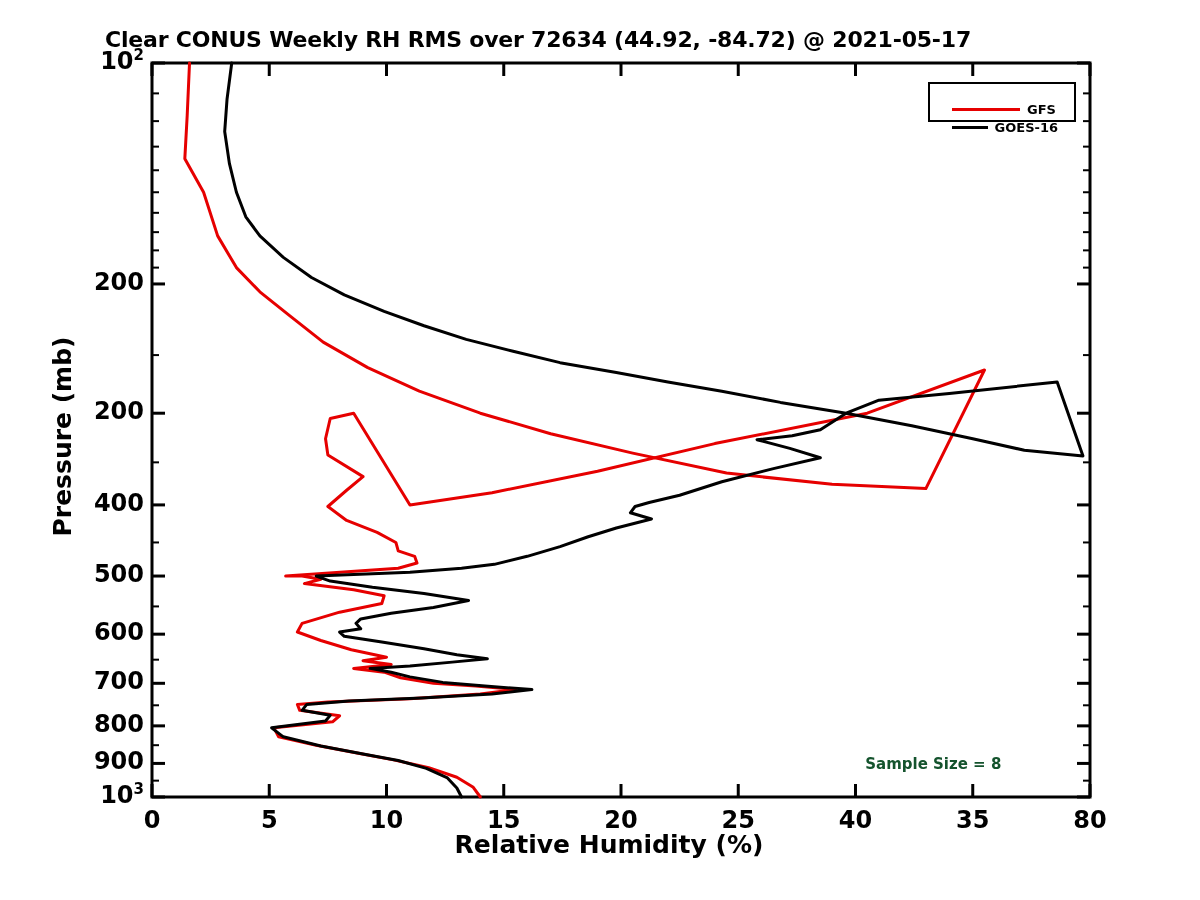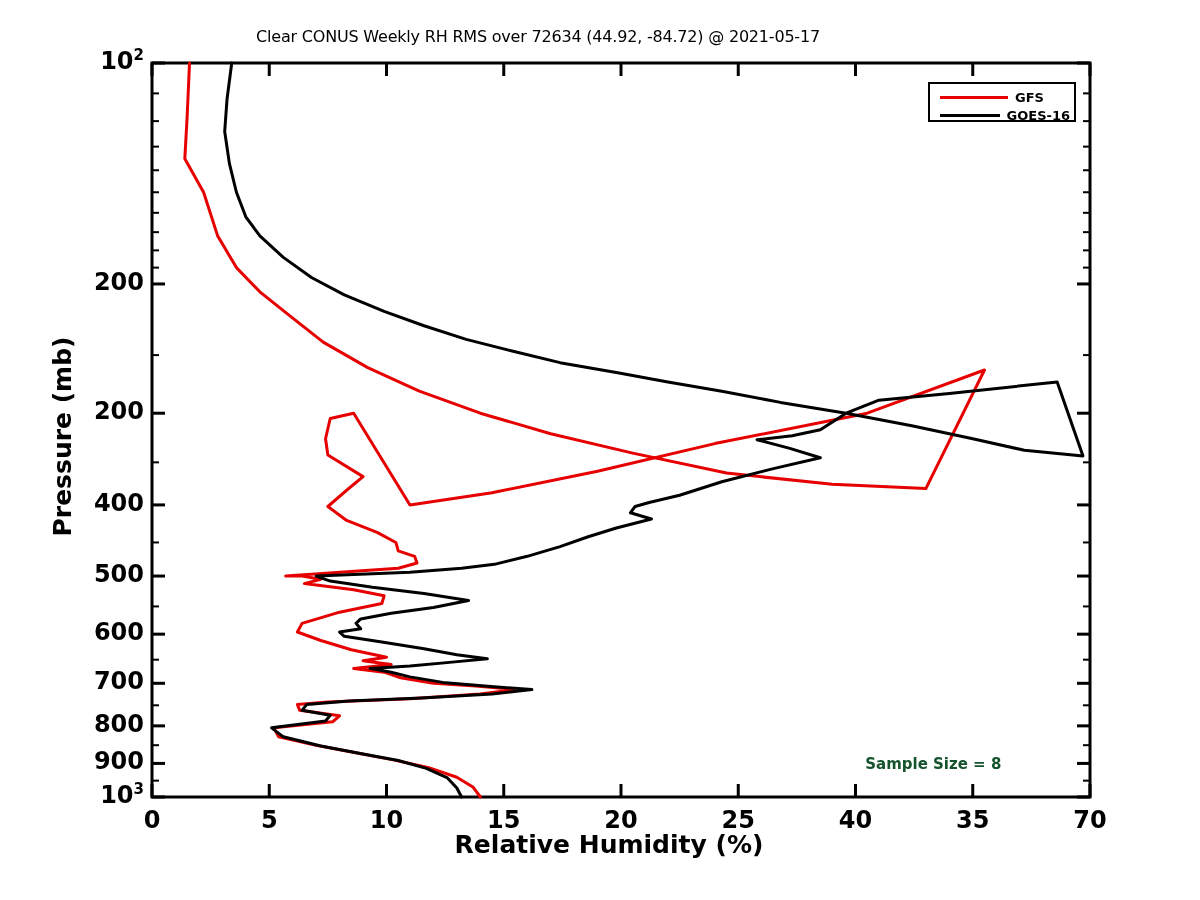--- a/index.html
+++ b/index.html
@@ -24,22 +24,22 @@
     left: 0;
     top: 0;
   }
   .chart-title {
     position: absolute;
     left: 0;
     top: 27px;
     width: 1076px;
     text-align: center;
     font-family: "DejaVu Sans", sans-serif;
-    font-size: 16px;
-    font-weight: normal;
+    font-size: 22px;
+    font-weight: bold;
     color: #000000;
     letter-spacing: -0.2px;
     white-space: nowrap;
   }
   .xaxis-label {
     position: absolute;
     left: 140px;
     top: 830px;
     width: 938px;
     text-align: center;
@@ -94,21 +94,21 @@
   }
   .legend-box {
     position: absolute;
     left: 928px;
     top: 82px;
     width: 148px;
     height: 40px;
     border: 2px solid #000000;
     background: #ffffff;
     box-sizing: border-box;
-    padding: 4px;
+    padding: 16px;
   }
   .legend-row {
     display: flex;
     align-items: center;
     height: 18px;
     margin-left: 6px;
   }
   .legend-swatch {
     width: 68px;
     height: 0;
@@ -227,21 +227,21 @@
     </div>
   <div id="xtick-labels">
       <div class="tick-label-x" style="left: 112px; width: 80px; top: 806px;">0</div>
       <div class="tick-label-x" style="left: 229.25px; width: 80px; top: 806px;">5</div>
       <div class="tick-label-x" style="left: 346.5px; width: 80px; top: 806px;">10</div>
       <div class="tick-label-x" style="left: 463.75px; width: 80px; top: 806px;">15</div>
       <div class="tick-label-x" style="left: 581px; width: 80px; top: 806px;">20</div>
       <div class="tick-label-x" style="left: 698.25px; width: 80px; top: 806px;">25</div>
       <div class="tick-label-x" style="left: 815.5px; width: 80px; top: 806px;">40</div>
       <div class="tick-label-x" style="left: 932.75px; width: 80px; top: 806px;">35</div>
-      <div class="tick-label-x" style="left: 1050px; width: 80px; top: 806px;">70</div>
+      <div class="tick-label-x" style="left: 1050px; width: 80px; top: 806px;">80</div>
     </div>
 
   <div class="yaxis-label">Pressure (mb)</div>
   <div class="xaxis-label">Relative Humidity (%)</div>
 
   <div id="annotations">
       <div class="sample-size" style="left: 865.225px; top: 755.18px;">Sample Size = 8</div>
     </div>
 
   <div class="legend-box">

